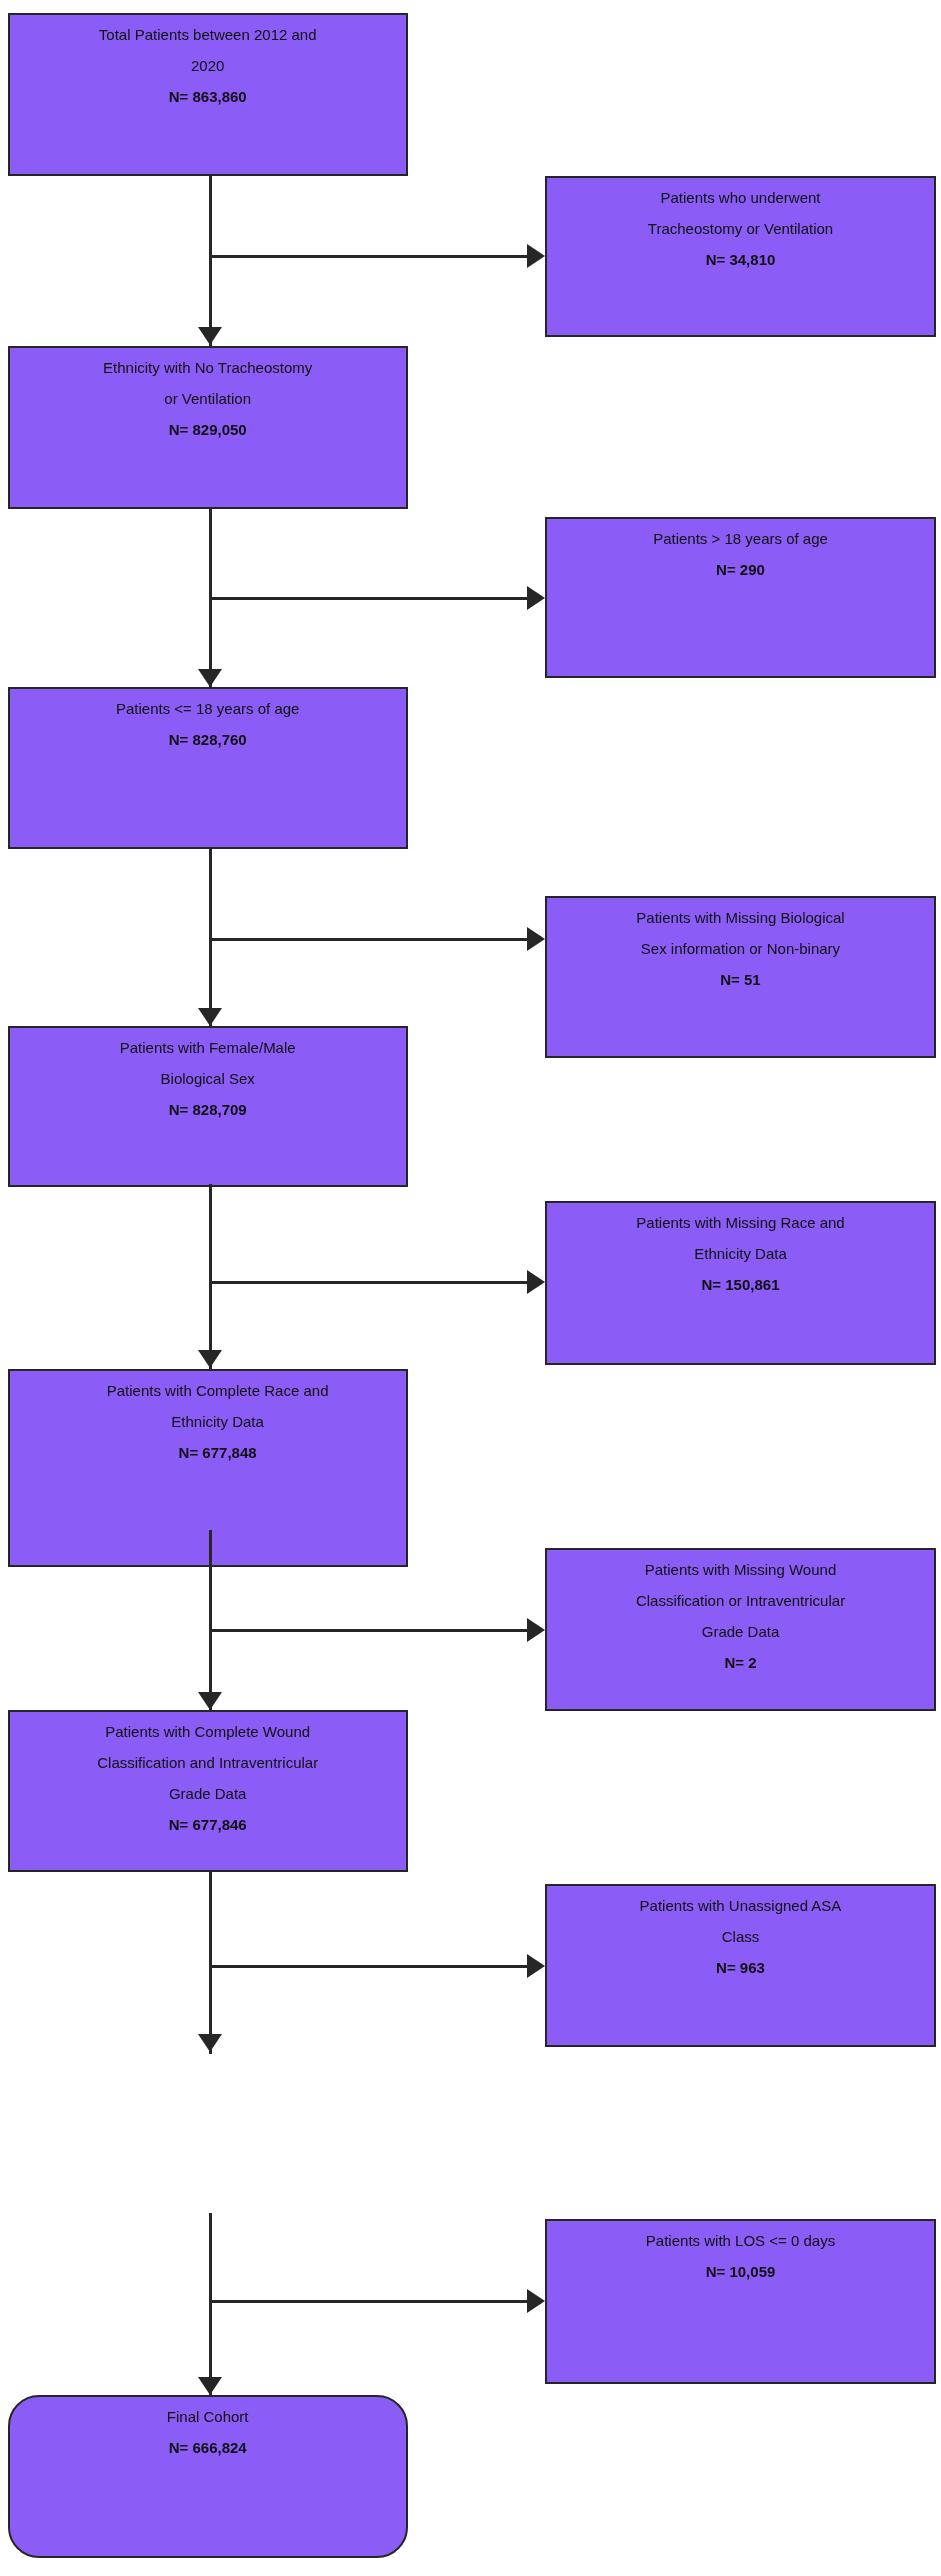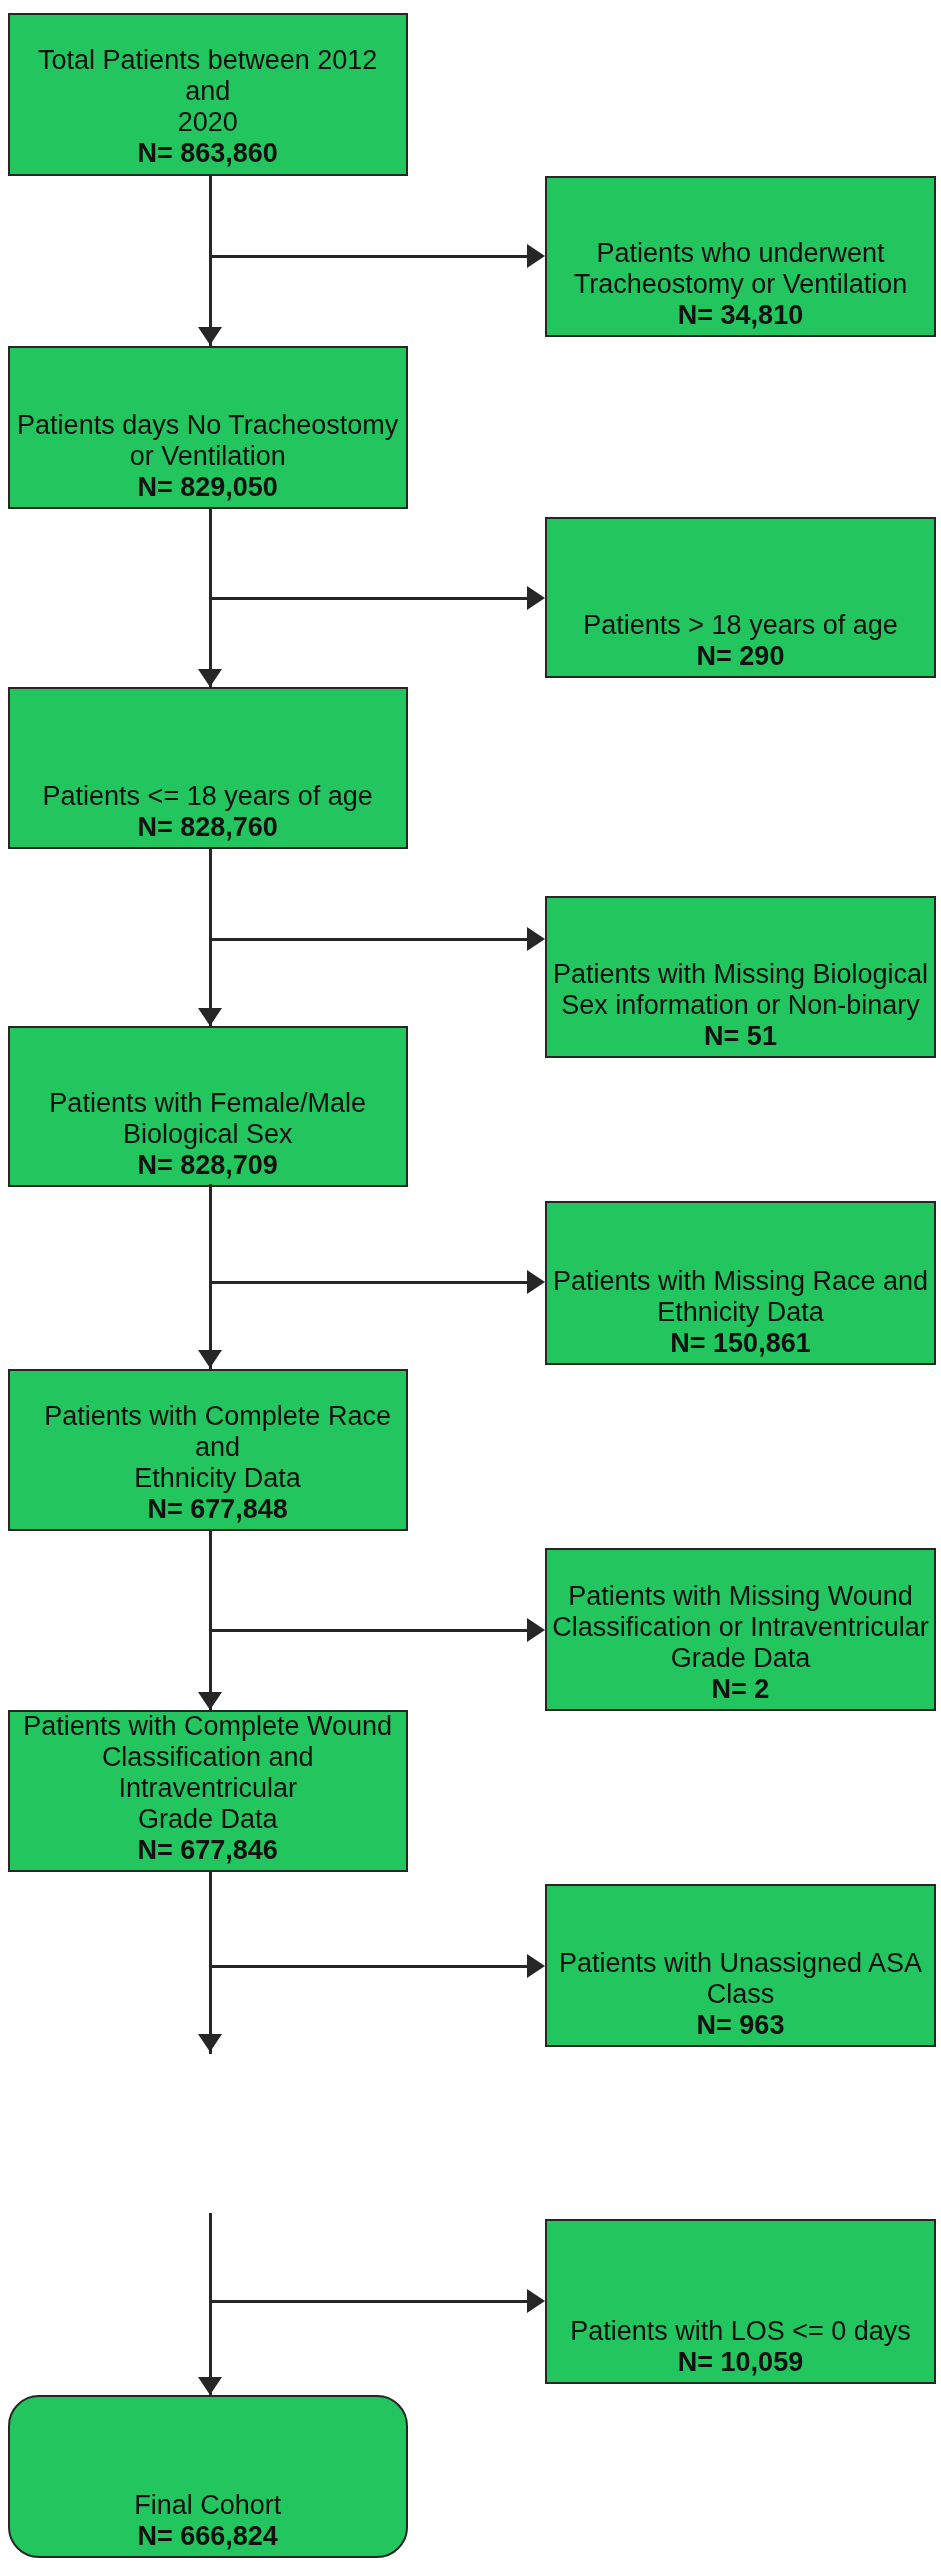--- a/index.html
+++ b/index.html
@@ -12,27 +12,27 @@
     width: 941px;
     height: 2576px;
     background: #ffffff;
     font-family: "Liberation Sans", "DejaVu Sans", sans-serif;
     color: #111111;
   }
   .box {
     position: absolute;
     box-sizing: border-box;
     border: 2.8px solid #262626;
-    background: #22c55e;
+    background: #8b5cf6;
     display: flex;
     flex-direction: column;
-    justify-content: flex-end;
+    justify-content: flex-start;
     align-items: center;
     text-align: center;
-    font-size: 27px;
+    font-size: 15px;
     line-height: 31px;
     padding: 4.4px 2.2px;
   }
   .left-box  { left: 7.7px;  width: 400px; }
   .right-box { left: 545px; width: 391px; }
   .box-text  { white-space: pre-line; }
   .box-n     { font-weight: bold; white-space: pre-line; }
   .vline {
     position: absolute;
     left: 209px;
@@ -70,37 +70,37 @@
 
 <div class="canvas">
 
   <div class="box left-box" style="top:12.7px;height:163px;">
     <div class="box-text">Total Patients between 2012 and
 2020</div>
     <div class="box-n">N= 863,860</div>
   </div>
 
   <div class="box left-box" style="top:346px;height:163px;">
-    <div class="box-text">Patients days No Tracheostomy
+    <div class="box-text">Ethnicity with No Tracheostomy
 or Ventilation</div>
     <div class="box-n">N= 829,050</div>
   </div>
 
   <div class="box left-box" style="top:687px;height:162px;">
     <div class="box-text">Patients &lt;= 18 years of age</div>
     <div class="box-n">N= 828,760</div>
   </div>
 
   <div class="box left-box" style="top:1026px;height:161px;">
     <div class="box-text">Patients with Female/Male
 Biological Sex</div>
     <div class="box-n">N= 828,709</div>
   </div>
 
-  <div class="box left-box" style="top:1369px;height:162px;padding-left:22px;">
+  <div class="box left-box" style="top:1369px;height:198px;padding-left:22px;">
     <div class="box-text">Patients with Complete Race and
 Ethnicity Data</div>
     <div class="box-n">N= 677,848</div>
   </div>
 
   <div class="box left-box" style="top:1710px;height:162px;">
     <div class="box-text">Patients with Complete Wound
 Classification and Intraventricular
 Grade Data</div>
     <div class="box-n">N= 677,846</div>

